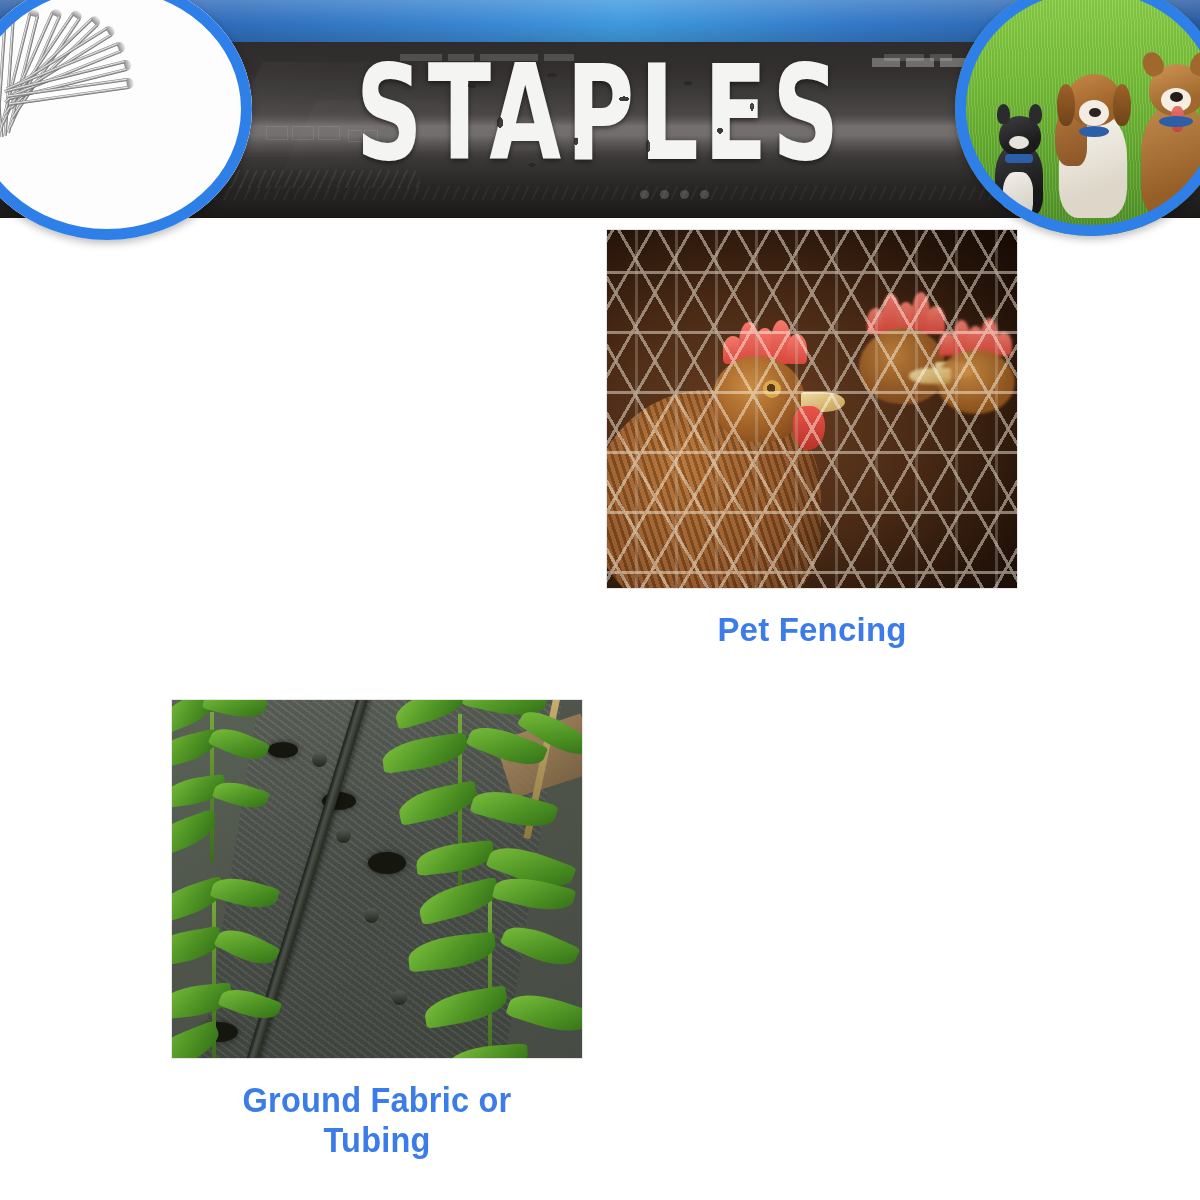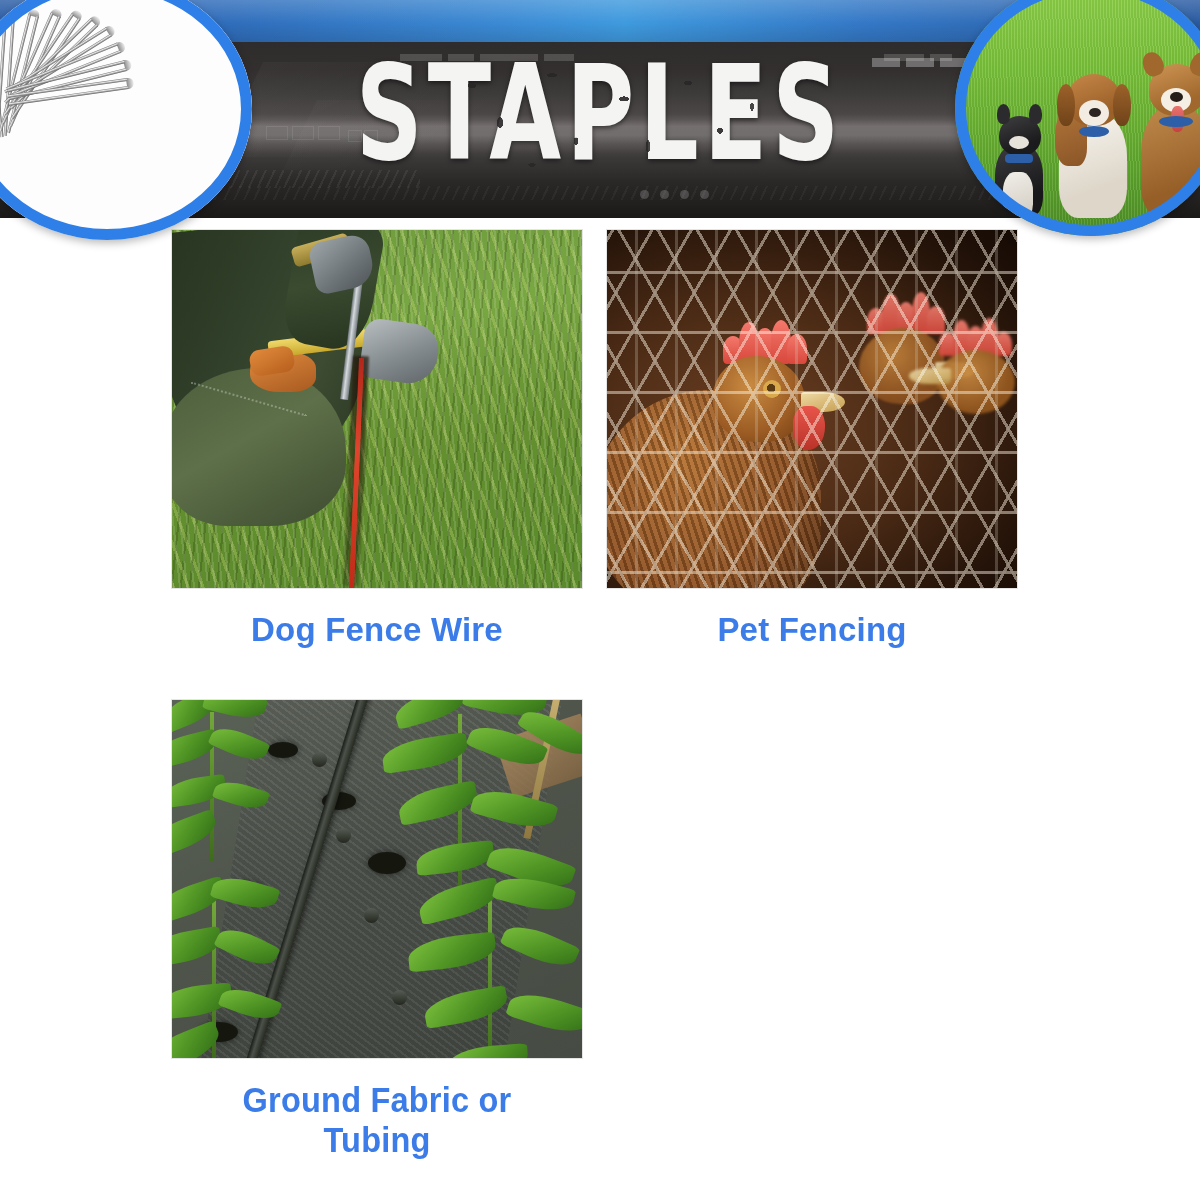--- a/index.html
+++ b/index.html
@@ -435,38 +435,20 @@
     </div>
 
   </div>
 </div>
 <div class="circ-ring ring-right"></div>
 
 <div class="grid">
 
   <div class="row">
 
-    <div class="cell left">
-      <div class="photo p1">
-        <div class="grass"></div>
-        <div class="leg"></div>
-        <div class="knee"></div>
-        <div class="boot"></div>
-        <div class="tool"></div>
-        <div class="tool-h"></div>
-        <div class="arm"></div>
-        <div class="cuff"></div>
-        <div class="blade"></div>
-        <div class="glove1"></div>
-        <div class="glove2"></div>
-        <div class="slit"></div>
-        <div class="wire"></div>
-      </div>
-      <div class="caption">Dog Fence Wire</div>
-    </div>
 
     <div class="cell right">
       <div class="photo p2">
         <div class="hen body"></div>
         <div class="comb">
           <i style="left:0;height:28px;"></i>
             <i style="left:16px;height:42px;"></i>
           <i style="left:32px;height:36px;"></i>
             <i style="left:48px;height:44px;"></i>
           <i style="left:64px;height:30px;"></i>

